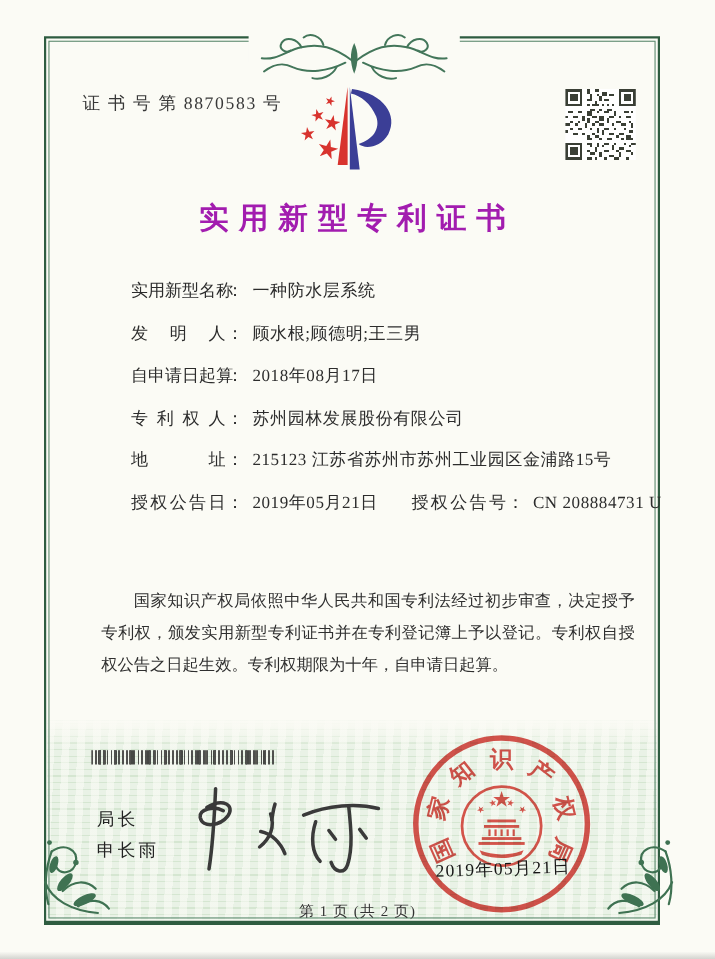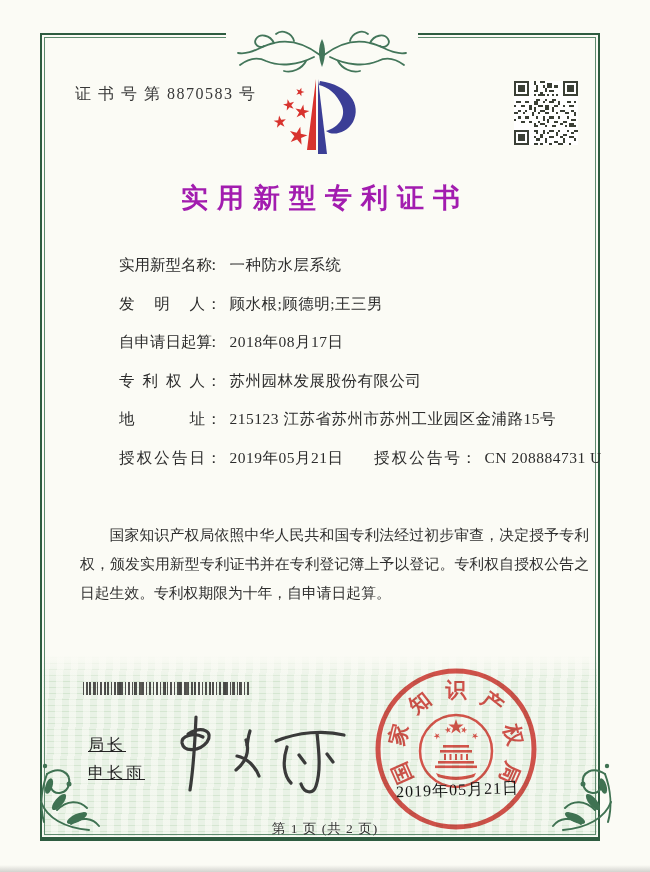--- a/index.html
+++ b/index.html
@@ -43,31 +43,31 @@
     display:inline-block;width:86px;vertical-align:top;
     text-align:justify;text-align-last:justify;color:#2c2c2c;
   }
   .colon{display:inline-block;margin:0 8px 0 1px;}
   .fvalue{letter-spacing:0.5px;color:#2c2c2c;}
   .grant-second{position:absolute;left:255px;top:0;}
   .paras{
     position:absolute;left:76px;right:57px;top:517px;
     font-size:14.8px;line-height:28.8px;color:#2f2f2f;text-align:justify;
   }
-  .paras p{margin:4px;text-indent:2em;}
+  .paras p{margin:16px;text-indent:2em;}
   .barcode{
     position:absolute;left:83px;top:682px;width:168px;height:13px;
     background:
       repeating-linear-gradient(90deg,#3a3a38 0 1.5px,transparent 1.5px 3.5px),
       repeating-linear-gradient(90deg,transparent 0 6px,#30302e 6px 8.5px,transparent 8.5px 15px),
       repeating-linear-gradient(90deg,transparent 0 11px,#45453f 11px 13px,transparent 13px 23px);
     opacity:.88;
   }
   .signer{position:absolute;left:88px;top:735px;font-size:16px;letter-spacing:3px;color:#222;}
-  .signer div{margin-bottom:7px;text-decoration:underline;}
+  .signer div{margin-bottom:7px;}
   .signature{position:absolute;left:158px;top:710px;}
   .seal{position:absolute;left:366px;top:659px;mix-blend-mode:multiply;opacity:.93;}
   .seal-date{
     position:absolute;left:396px;top:780px;font-size:16px;letter-spacing:1px;
     color:#161616;transform:rotate(-2deg);
   }
   .footer{
     position:absolute;left:0;right:0;top:820px;text-align:center;
     font-size:13.5px;color:#333;letter-spacing:1px;
   }

